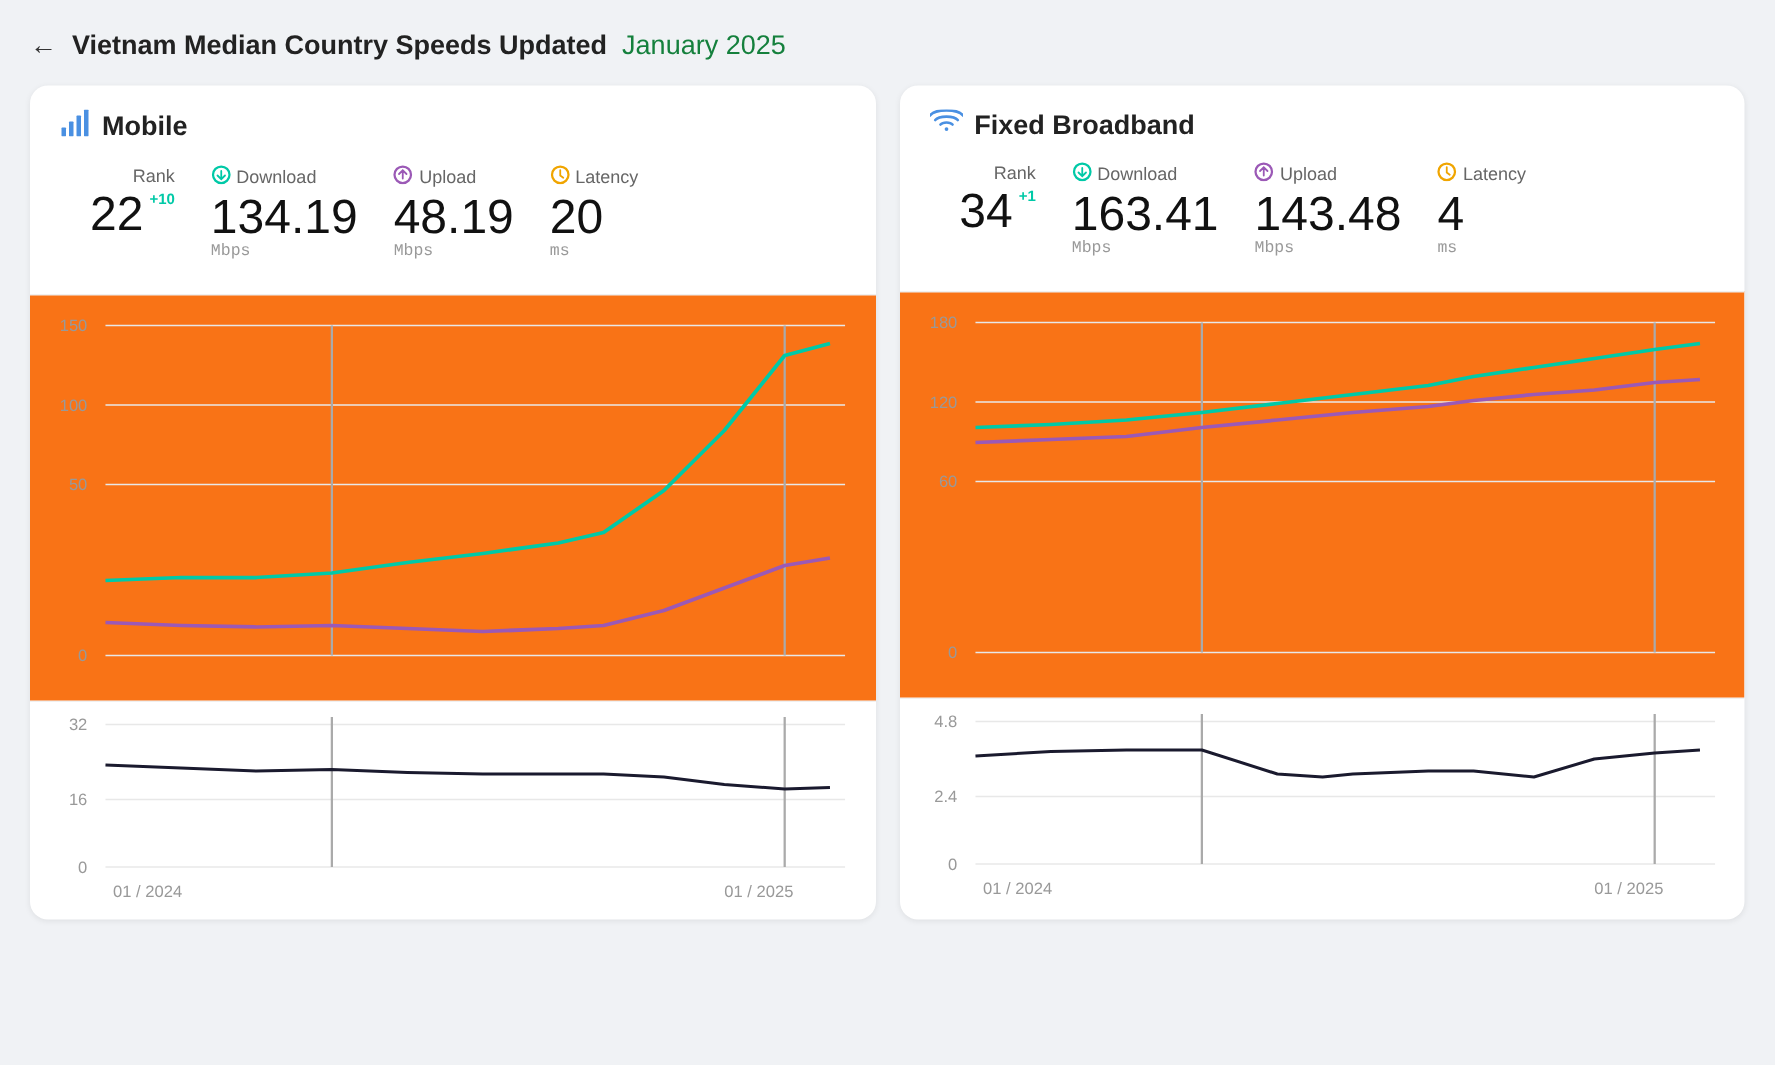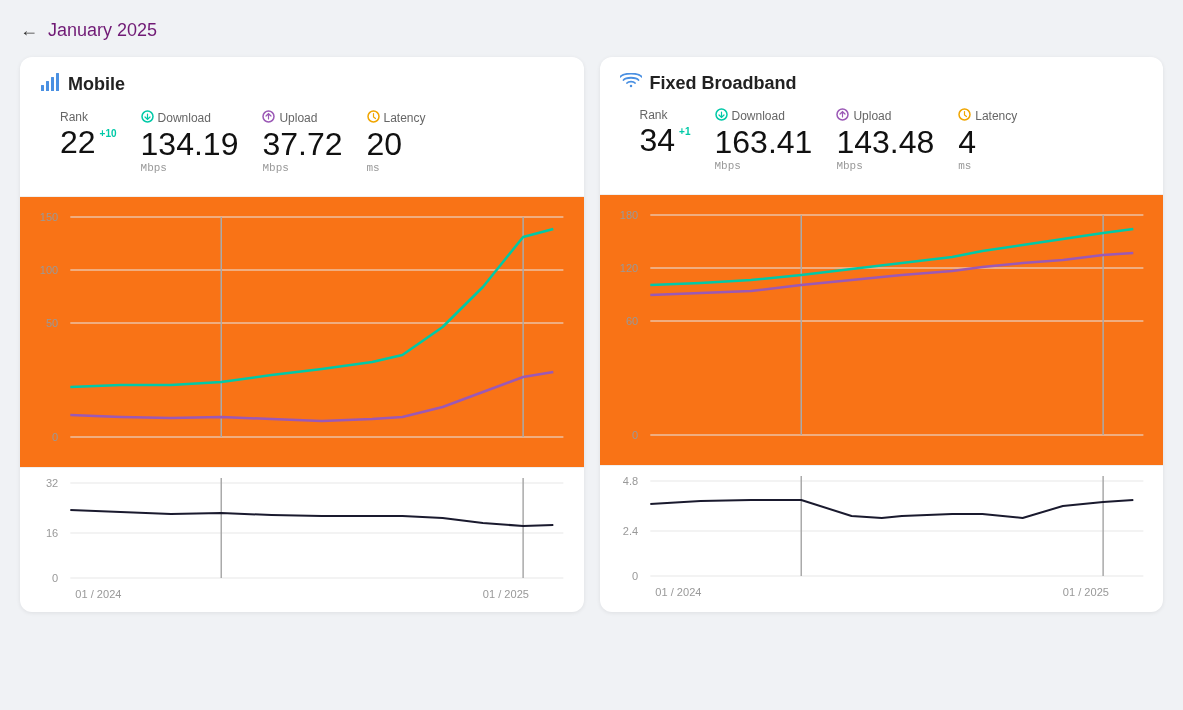--- a/index.html
+++ b/index.html
@@ -17,21 +17,21 @@
       font-size: 18px;
       font-weight: 400;
       color: #222;
     }
     .page-header .back-arrow {
       font-size: 18px;
       cursor: pointer;
       color: #333;
     }
     .page-header .title-main { font-weight: 600; color: #222; }
-    .page-header .title-date { color: #701a75; font-weight: 400; }
+    .page-header .title-date { color: #15803d; font-weight: 400; }
 
     .panels-row {
       display: flex;
       gap: 16px;
     }
     .panel {
       background: #fff;
       border-radius: 12px;
       flex: 1;
       overflow: hidden;
@@ -84,39 +84,40 @@
       font-weight: 600;
       align-self: flex-start;
       margin-top: 2px;
     }
     .stat-unit {
       font-size: 11px;
       color: #999;
       margin-top: 2px;
       font-family: Liberation Mono, monospace;
     }
-    .rank-block { display: flex; flex-direction: column; align-items: flex-start; }
+    .rank-block { display: flex; flex-direction: column; align-items: flex-end; }
     .rank-label { font-size: 12px; color: #666; margin-bottom: 2px; }
 
     .chart-area {
       position: relative;
       background: #f97316;
       border-top: 1px solid #f0f0f0;
     }
     .chart-area svg { display: block; }
 
     .latency-chart-area {
       border-top: 1px solid #f0f0f0;
     }
   </style>
 </head>
 <body>
 
 <div class="page-header">
   <span class="back-arrow">←</span>
+  <span class="title-main">Vietnam Median Country Speeds Updated</span>
   <span class="title-date">January 2025</span>
 </div>
 
 <div class="panels-row">
 
   <div class="panel">
     <div class="panel-header">
       <div class="panel-title">
         <span class="panel-title-icon">
           <svg width="20" height="18" viewBox="0 0 20 18" fill="none">
@@ -148,21 +149,21 @@
           <span class="stat-unit">Mbps</span>
         </div>
         <div class="stat-block">
           <div class="stat-label">
             <span class="icon-upload"><svg width="13" height="13" viewBox="0 0 13 13">
                   <circle cx="6.5" cy="6.5" r="5.5" stroke="#9b59b6" stroke-width="1.5" fill="none"></circle>
                   <path d="M6.5 9V4M4 6l2.5-2.5L9 6" stroke="#9b59b6" stroke-width="1.2" fill="none" stroke-linecap="round"></path>
                 </svg></span>
             <span>Upload</span>
           </div>
-          <span class="stat-value">37.72</span>
+          <span class="stat-value">48.19</span>
           <span class="stat-unit">Mbps</span>
         </div>
         <div class="stat-block">
           <div class="stat-label">
             <span class="icon-latency"><svg width="13" height="13" viewBox="0 0 13 13">
                   <circle cx="6.5" cy="6.5" r="5.5" stroke="#f0a500" stroke-width="1.5" fill="none"></circle>
                   <path d="M6.5 3.5v3.5l2 1.5" stroke="#f0a500" stroke-width="1.2" fill="none" stroke-linecap="round"></path>
                 </svg></span>
             <span>Latency</span>
           </div>

